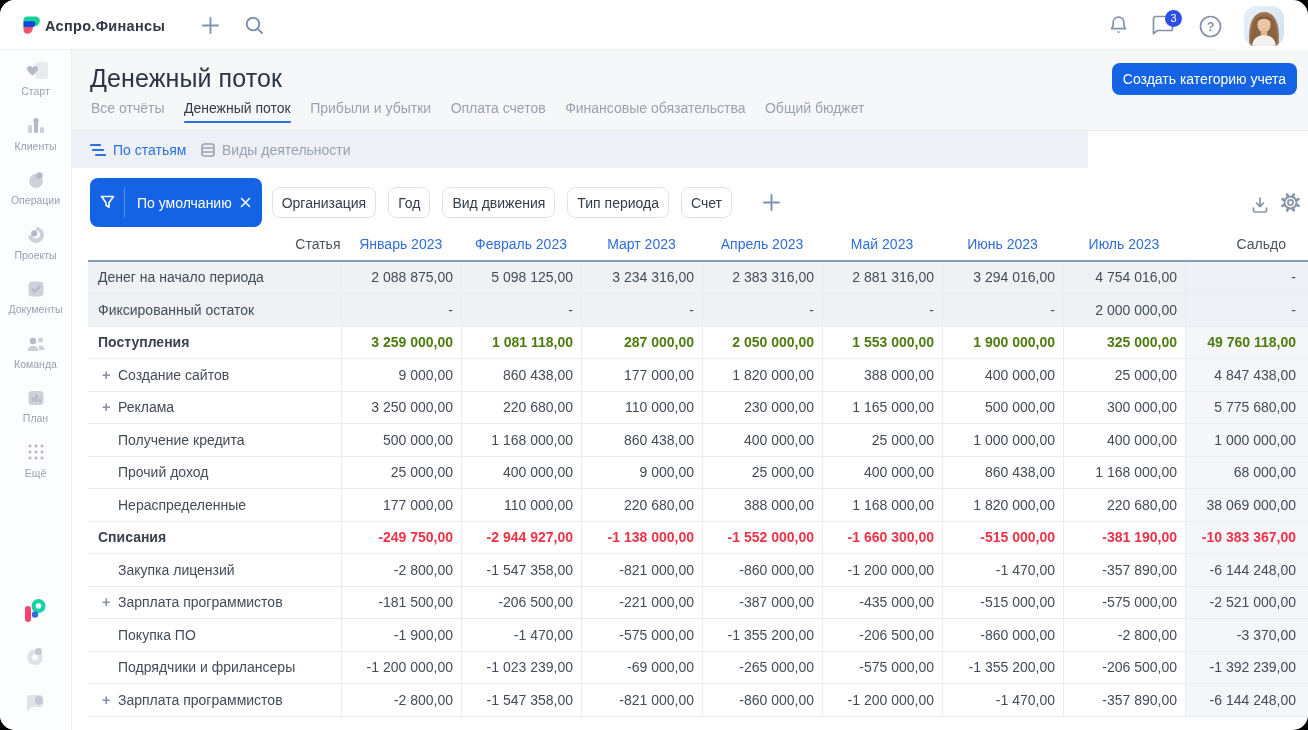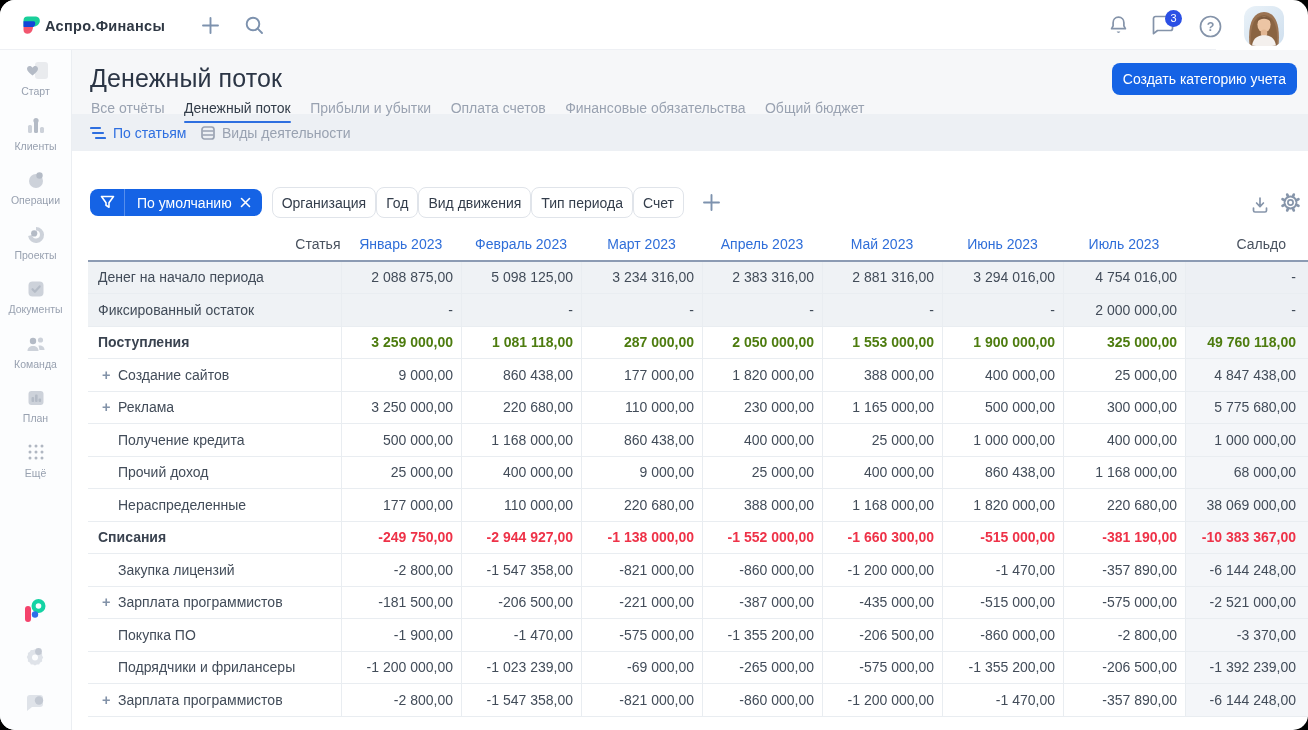--- a/index.html
+++ b/index.html
@@ -15,26 +15,26 @@
 .sitem .lbl{display:block;margin-top:2px;font-size:10.5px;color:#98a1b0}
 
 #phead{position:absolute;left:72px;top:50px;width:1236px;height:81px;background:#f6f7f9;border-bottom:1px solid #e8eaef}
 #title{position:absolute;left:90px;top:63px;font-size:25px;font-weight:500;color:#2b3545;letter-spacing:.1px;line-height:30px;z-index:2}
 #tabs{position:absolute;left:91px;top:100px;display:flex;font-size:14px;color:#99a2b1;z-index:2}
 #tabs .tab{margin-right:19.5px}
 #tabs .act{color:#323c49;position:relative}
 #tabs .act:after{content:"";position:absolute;left:0;right:0;top:20.5px;height:2.5px;background:#2e6fe0;border-radius:2px}
 #newbtn{position:absolute;left:1112px;top:63px;width:185px;height:32px;background:#1563e5;border-radius:8px;color:#fff;font-size:14px;font-weight:500;text-align:center;line-height:32px;z-index:2}
 
-#strip{position:absolute;left:72px;top:114px;width:1236px;height:37px;background:#edf0f4}
+#strip{position:absolute;left:72px;top:131px;width:1016px;height:37px;background:#edf0f4}
 #strip .st{position:absolute;top:0;height:37px;display:flex;align-items:center;font-size:14px}
 
 #filters{position:absolute;left:90px;top:187px;height:31px;display:flex;align-items:center}
-.chipb{display:flex;align-items:center;height:27px;background:#1563e5;border-radius:8px;color:#fff;font-size:14px;margin-right:10px}
-.chip{display:flex;align-items:center;height:31px;border:1px solid #e0e4ea;border-radius:8px;color:#333d4b;font-size:14px;padding:0 9px;margin-right:0;background:#fff}
+.chipb{display:flex;align-items:center;height:49px;background:#1563e5;border-radius:8px;color:#fff;font-size:14px;margin-right:10px}
+.chip{display:flex;align-items:center;height:31px;border:1px solid #e0e4ea;border-radius:8px;color:#333d4b;font-size:14px;padding:0 9px;margin-right:12px;background:#fff}
 
 #tbl{position:absolute;left:88px;top:229px;width:1220px;border-collapse:separate;border-spacing:0;table-layout:fixed;font-size:14px;color:#424c59}
 #tbl th{height:32.5px;font-weight:400;color:#49525f;vertical-align:middle;border-bottom:2.5px solid #8c9bb3}
 #tbl th.c0{text-align:right;padding-left:10px}
 #tbl th.mon{color:#2f6ed9;text-align:center}
 #tbl th.sal{text-align:right;padding-right:22px}
 #tbl td{height:32.5px;vertical-align:middle;border-bottom:1px solid #e9edf1;white-space:nowrap;overflow:hidden}
 #tbl td.c0{padding-left:10px}
 #tbl td.child{padding-left:30px}
 #tbl td.num{text-align:right;padding-right:8px;border-left:1px solid #e9edf1}

